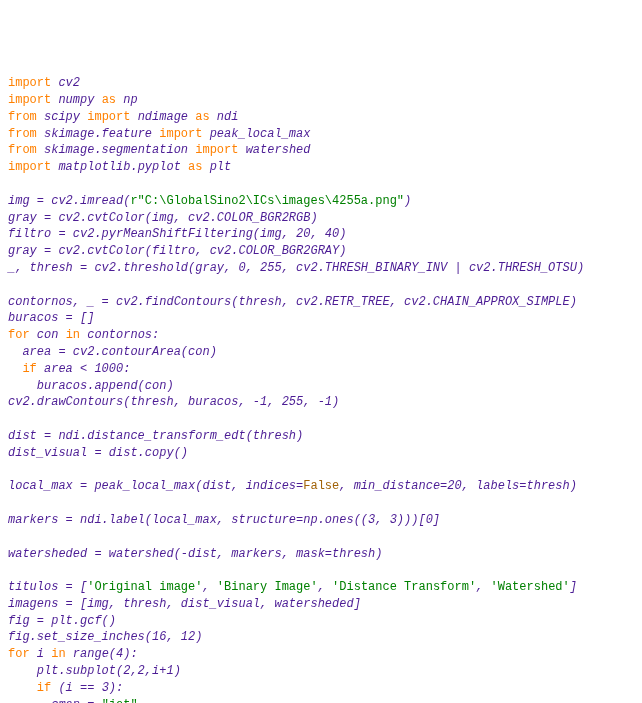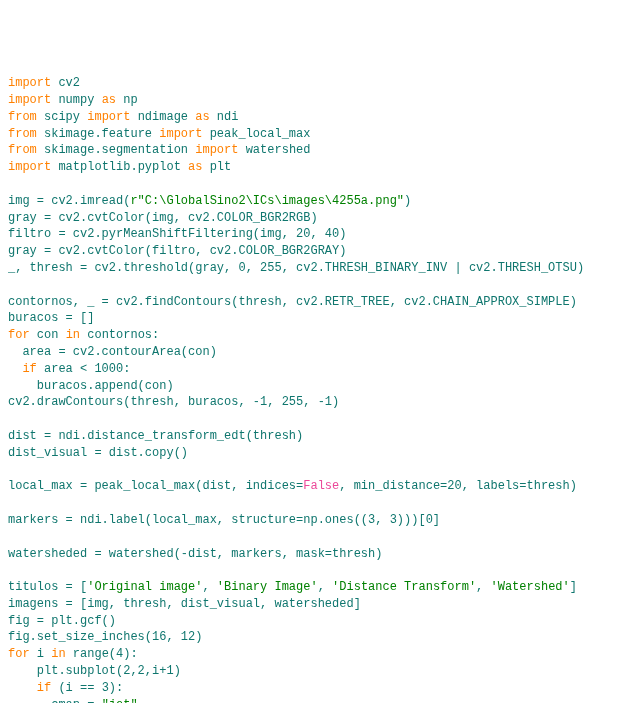--- a/index.html
+++ b/index.html
@@ -7,22 +7,22 @@
     padding: 8px;
     background: #ffffff;
     font-family: "Courier New", Courier, monospace;
     font-size: 12px;
     line-height: 1.4;
     white-space: pre;
     color: #000000;
   }
   .kw { color: #ff8000; text-align: right; } 
   .str { color: #008000; } 
-  .const { color: #ec4899; }
-  .ident { color: #0f766e; }
+  .const { color: #a16207; }
+  .ident { color: #4c1d95; font-style: italic; }
   .line { display: block; }
 </style>
 </head>
 <body>
 
 
 
 <div id="code-container"><span class="line"><span class="kw">import</span><span class="ident"> cv2</span></span><span class="line"><span class="kw">import</span><span class="ident"> numpy </span><span class="kw">as</span><span class="ident"> np</span></span><span class="line"><span class="kw">from</span><span class="ident"> scipy </span><span class="kw">import</span><span class="ident"> ndimage </span><span class="kw">as</span><span class="ident"> ndi</span></span><span class="line"><span class="kw">from</span><span class="ident"> skimage.feature </span><span class="kw">import</span><span class="ident"> peak_local_max</span></span><span class="line"><span class="kw">from</span><span class="ident"> skimage.segmentation </span><span class="kw">import</span><span class="ident"> watershed</span></span><span class="line"><span class="kw">import</span><span class="ident"> matplotlib.pyplot </span><span class="kw">as</span><span class="ident"> plt</span></span><span class="line">&nbsp;</span><span class="line"><span class="ident">img = cv2.imread(</span><span class="str">r"C:\GlobalSino2\ICs\images\4255a.png"</span><span class="ident">)</span></span><span class="line"><span class="ident">gray = cv2.cvtColor(img, cv2.COLOR_BGR2RGB)</span></span><span class="line"><span class="ident">filtro = cv2.pyrMeanShiftFiltering(img, 20, 40)</span></span><span class="line"><span class="ident">gray = cv2.cvtColor(filtro, cv2.COLOR_BGR2GRAY)</span></span><span class="line"><span class="ident">_, thresh = cv2.threshold(gray, 0, 255, cv2.THRESH_BINARY_INV | cv2.THRESH_OTSU)</span></span><span class="line">&nbsp;</span><span class="line"><span class="ident">contornos, _ = cv2.findContours(thresh, cv2.RETR_TREE, cv2.CHAIN_APPROX_SIMPLE)</span></span><span class="line"><span class="ident">buracos = []</span></span><span class="line"><span class="kw">for</span><span class="ident"> con </span><span class="kw">in</span><span class="ident"> contornos:</span></span><span class="line"><span class="ident">  area = cv2.contourArea(con)</span></span><span class="line"><span class="ident">  </span><span class="kw">if</span><span class="ident"> area &lt; 1000:</span></span><span class="line"><span class="ident">    buracos.append(con)</span></span><span class="line"><span class="ident">cv2.drawContours(thresh, buracos, -1, 255, -1)</span></span><span class="line">&nbsp;</span><span class="line"><span class="ident">dist = ndi.distance_transform_edt(thresh)</span></span><span class="line"><span class="ident">dist_visual = dist.copy()</span></span><span class="line">&nbsp;</span><span class="line"><span class="ident">local_max = peak_local_max(dist, indices=</span><span class="const">False</span><span class="ident">, min_distance=20, labels=thresh)</span></span><span class="line">&nbsp;</span><span class="line"><span class="ident">markers = ndi.label(local_max, structure=np.ones((3, 3)))[0]</span></span><span class="line">&nbsp;</span><span class="line"><span class="ident">watersheded = watershed(-dist, markers, mask=thresh)</span></span><span class="line">&nbsp;</span><span class="line"><span class="ident">titulos = [</span><span class="str">'Original image'</span><span class="ident">, </span><span class="str">'Binary Image'</span><span class="ident">, </span><span class="str">'Distance Transform'</span><span class="ident">, </span><span class="str">'Watershed'</span><span class="ident">]</span></span><span class="line"><span class="ident">imagens = [img, thresh, dist_visual, watersheded]</span></span><span class="line"><span class="ident">fig = plt.gcf()</span></span><span class="line"><span class="ident">fig.set_size_inches(16, 12)</span></span><span class="line"><span class="kw">for</span><span class="ident"> i </span><span class="kw">in</span><span class="ident"> range(4):</span></span><span class="line"><span class="ident">    plt.subplot(2,2,i+1)</span></span><span class="line"><span class="ident">    </span><span class="kw">if</span><span class="ident"> (i == 3):</span></span><span class="line"><span class="ident">      cmap = </span><span class="str">"jet"</span></span></div>
 
 

